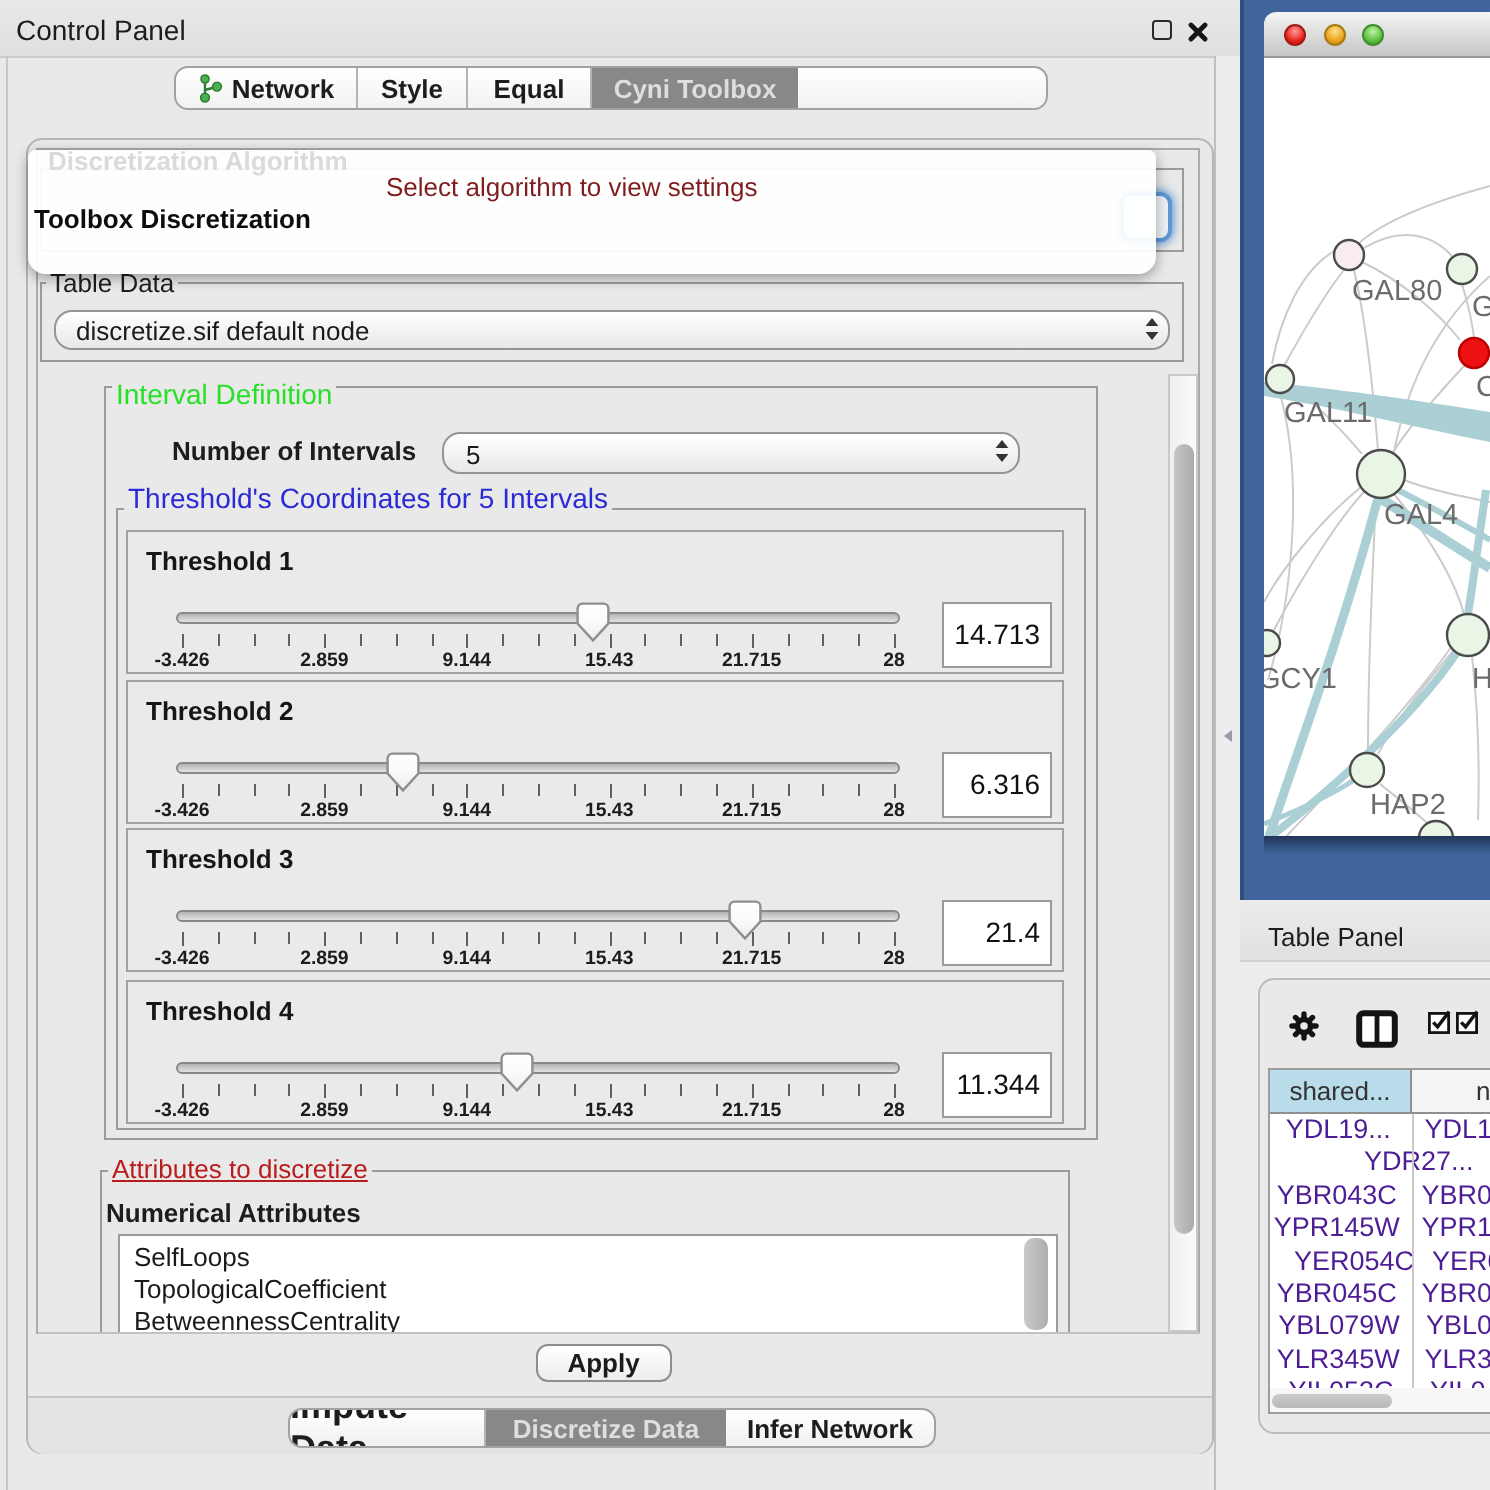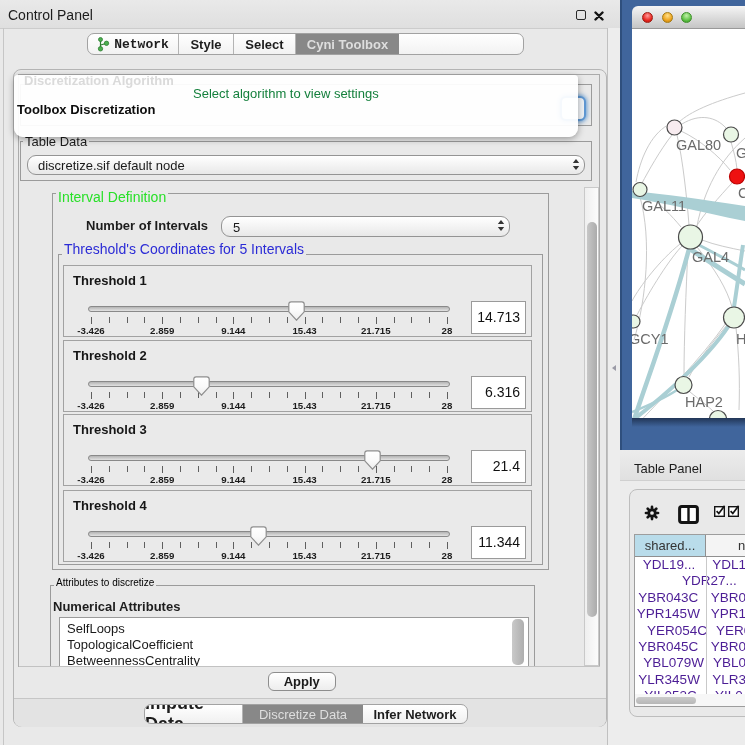--- a/index.html
+++ b/index.html
@@ -19,30 +19,30 @@
   <div class="ab" style="left:576px;top:10px;width:8px;height:8px;border:1.6px solid #2a2a2a;border-radius:2px;"></div>
 
   <svg class="ab" style="left:594px;top:11px;" width="10" height="10" viewBox="0 0 10 10">
     <path d="M1.5 1.5 L8.5 8.5 M8.5 1.5 L1.5 8.5" stroke="#141414" stroke-width="2.4" stroke-linecap="round"></path>
   </svg>
 
   <div class="ab" style="left:3px;top:28px;width:1px;height:717px;background:#c6c6c6;"></div>
   <div class="ab" style="left:607px;top:28px;width:1px;height:717px;background:#c0c0c0;"></div>
 
   <div class="ab" style="left:87px;top:33px;width:437px;height:22px;background:linear-gradient(#ffffff,#f2f2f2);border:1px solid #a2a2a2;border-radius:7px;box-sizing:border-box;overflow:hidden;display:flex;">
-    <div style="width:90px;border-right:1px solid #b4b4b4;display:flex;align-items:center;justify-content:center;font-weight:bold;font-size:13px;color:#1d1d1d;font-family:Liberation Mono, monospace;">
+    <div style="width:90px;border-right:1px solid #b4b4b4;display:flex;align-items:center;justify-content:center;font-weight:bold;font-size:13px;color:#1d1d1d;">
       <svg width="13" height="15" viewBox="0 0 13 15" style="margin-right:4px;">
         <line x1="3.5" y1="3" x2="3.5" y2="11.5" stroke="#2e7d32" stroke-width="1.2"></line>
         <line x1="3.5" y1="8" x2="9" y2="6.5" stroke="#2e7d32" stroke-width="1.2"></line>
         <circle cx="3.5" cy="2.5" r="2" fill="#4caf50" stroke="#2e7d32" stroke-width="0.8"></circle>
         <circle cx="3.5" cy="11.8" r="2.2" fill="#4caf50" stroke="#2e7d32" stroke-width="0.8"></circle>
         <circle cx="9.5" cy="6.3" r="2.2" fill="#4caf50" stroke="#2e7d32" stroke-width="0.8"></circle>
       </svg>Network</div>
     <div style="width:54px;border-right:1px solid #b4b4b4;display:flex;align-items:center;justify-content:center;font-weight:bold;font-size:13px;color:#1d1d1d;">Style</div>
-    <div style="width:61px;border-right:1px solid #b4b4b4;display:flex;align-items:center;justify-content:center;font-weight:bold;font-size:13px;color:#1d1d1d;">Select</div>
+    <div style="width:61px;border-right:1px solid #b4b4b4;display:flex;align-items:center;justify-content:center;font-weight:bold;font-size:13px;color:#1d1d1d;">Equal</div>
     <div style="width:103px;background:#888888;display:flex;align-items:center;justify-content:center;font-weight:bold;font-size:13px;color:#dedede;">Cyni Toolbox</div>
   </div>
 
   <div class="ab" style="left:13px;top:69px;width:594px;height:658px;background:#e9e9e9;border:1px solid #b5b5b5;border-radius:8px;box-sizing:border-box;"></div>
 
   <div class="ab" style="left:18px;top:74px;width:582px;height:593px;background:#e9e9e9;border:1px solid #ababab;box-sizing:border-box;"></div>
 
   <div class="ab" style="left:20px;top:84px;width:572px;height:42px;border:1px solid #9b9b9b;box-sizing:border-box;"></div>
 
   <div class="ab" style="left:560px;top:96px;width:26px;height:25px;border-radius:6px;border:2px solid #5e97d2;box-shadow:0 0 4px 1px rgba(86,148,208,0.9);background:#eef2f6;box-sizing:border-box;"></div>
@@ -236,46 +236,46 @@
                 <stop offset="0.5" stop-color="#fafafa"></stop>
                 <stop offset="1" stop-color="#ededed"></stop>
               </linearGradient>
             </defs>
           </svg>
           <div class="ab" style="left:407px;top:35px;width:55px;height:33px;background:#ffffff;border:1px solid #9a9a9a;box-sizing:border-box;text-align:right;line-height:31px;padding-right:5px;font-size:14px;color:#111;">11.344</div>
         </div>
       </div>
 
     <div class="ab" style="left:31px;top:399px;width:485px;height:100px;border:1px solid #9b9b9b;box-sizing:border-box;"></div>
-    <div class="ab" style="left:35px;top:390.5px;background:#e9e9e9;padding:0 2px;font-size:10px;color:#000000;">Attributes to discretize</div>
+    <div class="ab" style="left:35px;top:390.5px;background:#e9e9e9;padding:0 2px;font-size:13px;color:#b91c1c;text-decoration:underline;">Attributes to discretize</div>
     <div class="ab" style="left:34px;top:413px;font-size:13px;font-weight:bold;color:#1d1d1d;">Numerical Attributes</div>
     <div class="ab" style="left:40px;top:431px;width:470px;height:60px;background:#ffffff;border:1px solid #9b9b9b;box-sizing:border-box;"></div>
     <div class="ab" style="left:48px;top:435px;font-size:13px;color:#1a1a1a;line-height:16px;">SelfLoops<br>TopologicalCoefficient<br>BetweennessCentrality</div>
     <div class="ab" style="left:493px;top:433px;width:12px;height:46px;background:linear-gradient(90deg,#c9c9c9,#aeaeae);border-radius:5px;"></div>
   </div>
 
   <div class="ab" style="left:584px;top:187px;width:15px;height:479px;background:linear-gradient(90deg,#efefef,#fbfbfb);border:1px solid #c9c9c9;box-sizing:border-box;"></div>
   <div class="ab" style="left:586.5px;top:222px;width:10px;height:395px;background:linear-gradient(90deg,#c7c7c7,#ababab);border-radius:5px;"></div>
 
   <div class="ab" style="left:19px;top:666px;width:581px;height:1px;background:#c2c2c2;"></div>
 
   <div class="ab" style="left:268px;top:671.5px;width:67.5px;height:19px;background:linear-gradient(#ffffff,#ededed);border:1px solid #8d8d8d;border-radius:6px;box-sizing:border-box;text-align:center;line-height:17px;font-size:13px;font-weight:bold;color:#1b1b1b;">Apply</div>
 
   <div class="ab" style="left:14px;top:698px;width:592px;height:1px;background:#c6c6c6;"></div>
   <div class="ab" style="left:14px;top:699px;width:592px;height:28px;background:#e3e3e3;border-radius:0 0 8px 8px;"></div>
 
   <div class="ab" style="left:144px;top:704px;width:324px;height:20px;background:linear-gradient(#ffffff,#f0f0f0);border:1px solid #a2a2a2;border-radius:7px;box-sizing:border-box;overflow:hidden;display:flex;">
     <div style="width:97px;border-right:1px solid #b4b4b4;display:flex;align-items:center;justify-content:center;font-weight:bold;font-size:18px;color:#1d1d1d;">Impute Data</div>
-    <div style="width:120px;background:#888888;display:flex;align-items:center;justify-content:center;font-weight:normal;font-size:13px;color:#dedede;">Discretize Data</div>
+    <div style="width:120px;background:#888888;display:flex;align-items:center;justify-content:center;font-weight:bold;font-size:13px;color:#dedede;">Discretize Data</div>
     <div style="flex:1;display:flex;align-items:center;justify-content:center;font-weight:bold;font-size:13px;color:#1d1d1d;">Infer Network</div>
   </div>
 
   <div class="ab" style="left:14px;top:75px;width:564px;height:61.5px;background:rgba(255,255,255,0.94);border-radius:4px 4px 9px 9px;box-shadow:0 2px 7px rgba(0,0,0,0.35);"></div>
   <div class="ab" style="left:24px;top:73px;font-size:13px;font-weight:bold;color:#dadada;">Discretization Algorithm</div>
-  <div class="ab" style="left:193px;top:85.5px;font-size:13px;color:#15803d;">Select algorithm to view settings</div>
+  <div class="ab" style="left:193px;top:85.5px;font-size:13px;color:#7f1d1d;">Select algorithm to view settings</div>
   <div class="ab" style="left:17px;top:102px;font-size:13px;font-weight:bold;color:#0d0d0d;">Toolbox Discretization</div>
 
   <div class="ab" style="left:608px;top:28px;width:12px;height:717px;background:#ededed;"></div>
   <div class="ab" style="left:612px;top:365px;width:0;height:0;border-top:3px solid transparent;border-bottom:3px solid transparent;border-right:4px solid #9a9aa6;"></div>
 
   <div class="ab" style="left:620px;top:0;width:125px;height:450px;background:#40659c;"></div>
   <div class="ab" style="left:620px;top:0;width:2px;height:450px;background:#2f4f7d;"></div>
 
   <div class="ab" style="left:632px;top:6px;width:113px;height:22px;background:linear-gradient(#f5f5f5,#c5c5c5);border-radius:6px 0 0 0;border-bottom:1px solid #999999;"></div>
   <div class="ab" style="left:641.5px;top:12px;width:11px;height:11px;border-radius:50%;background:radial-gradient(circle at 50% 30%,#ff9a9a,#e8261f 60%,#b31208);border:0.5px solid #9c1c14;box-sizing:border-box;"></div>
@@ -394,21 +394,21 @@
         </div>
         <div style="height:16.4px;display:flex;line-height:16.4px;">
           <div style="width:71px;text-align:center;margin-left:12px;">YER054C</div>
           <div style="padding-left:9px;">YER0</div>
         </div>
         <div style="height:16.4px;display:flex;line-height:16.4px;">
           <div style="width:71px;text-align:center;">YBR045C</div>
           <div style="padding-left:9px;">YBR0</div>
         </div>
         <div style="height:16.4px;display:flex;line-height:16.4px;">
-          <div style="width:71px;text-align:right;">YBL079W</div>
+          <div style="width:71px;text-align:center;">YBL079W</div>
           <div style="padding-left:9px;">YBL0</div>
         </div>
         <div style="height:16.4px;display:flex;line-height:16.4px;">
           <div style="width:71px;text-align:center;">YLR345W</div>
           <div style="padding-left:9px;">YLR3</div>
         </div>
         <div style="height:16.4px;display:flex;line-height:16.4px;">
           <div style="width:71px;text-align:center;">YIL053C</div>
           <div style="padding-left:9px;">YIL0</div>
         </div>

